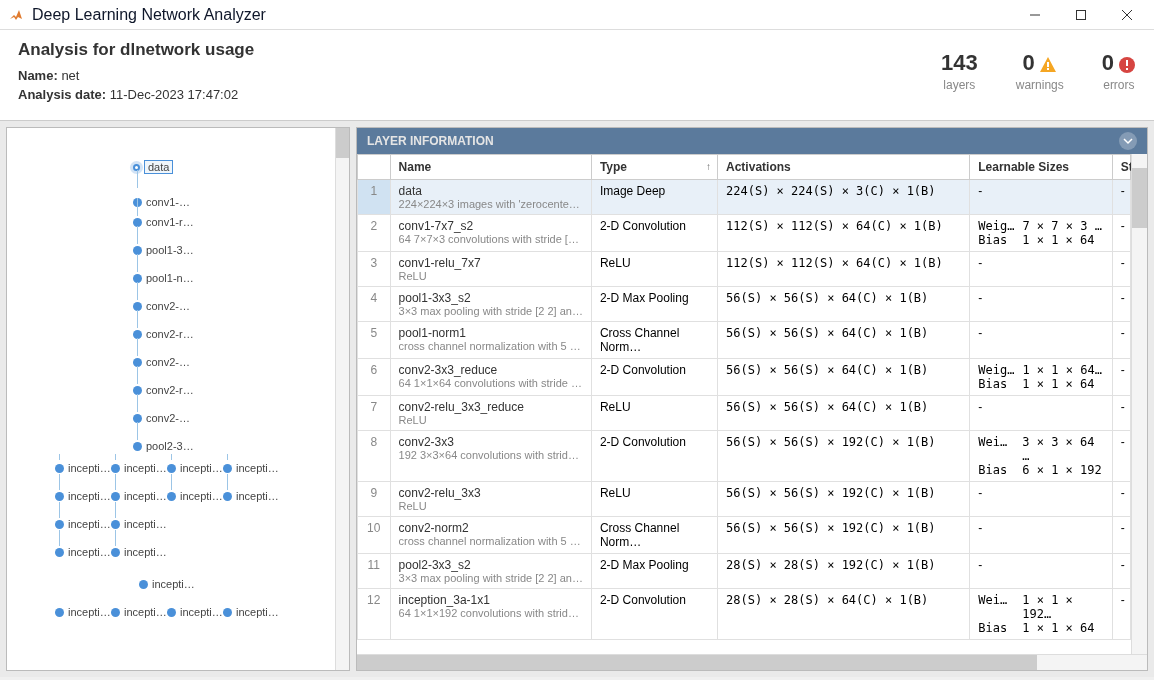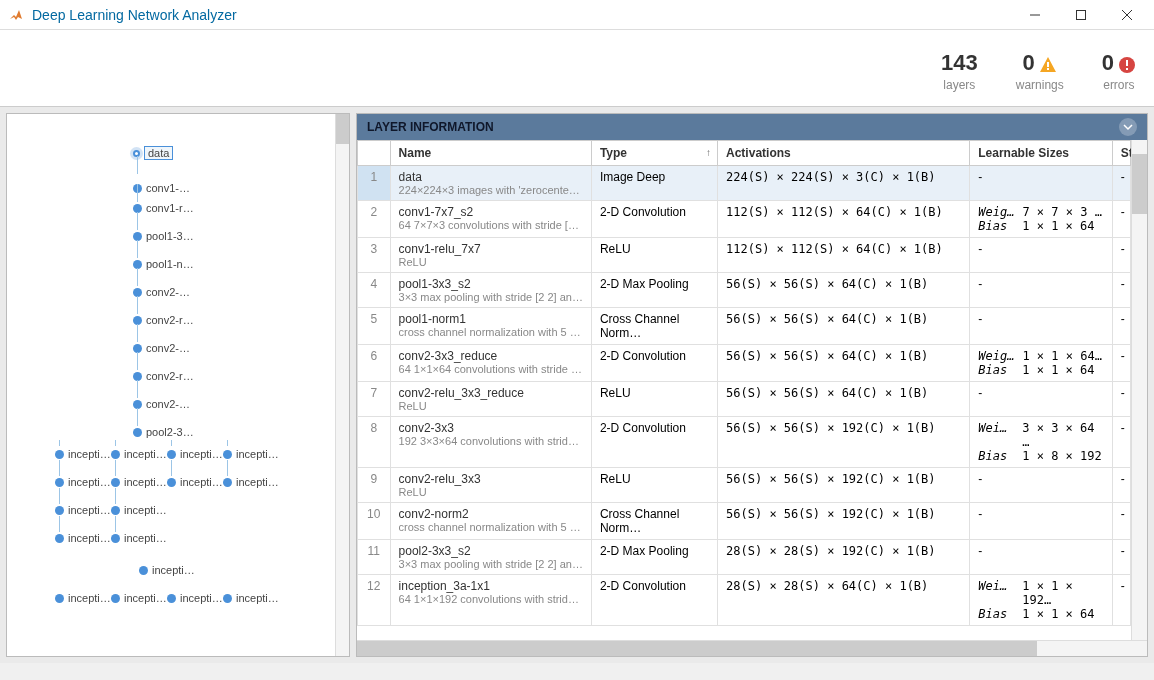--- a/index.html
+++ b/index.html
@@ -1,20 +1,20 @@
 <!DOCTYPE html>
 <html><head>
 <meta charset="utf-8">
 <style>
 * { box-sizing: border-box; margin: 0; padding: 0; }
 body { font-family: "Segoe UI", Arial, sans-serif; font-size: 12px; background: #f0f0f0; width: 1154px; height: 680px; overflow: hidden; }
 
 .titlebar { height: 30px; background: #fff; display: flex; align-items: center; padding: 0 4px 0 8px; border-bottom: 1px solid #ddd; }
 .titlebar .logo { width: 16px; height: 16px; margin-right: 8px; }
-.titlebar .title { flex: 1; font-size: 14px; color: #0369a1; }
+.titlebar .title { flex: 1; font-size: 16px; color: #0f172a; }
 .titlebar .win-btn { width: 46px; height: 30px; display: flex; align-items: center; justify-content: center; cursor: default; }
 .titlebar .win-btn svg { width: 10px; height: 10px; }
 
 .header { background: #fff; padding: 10px 18px 14px 18px; display: flex; align-items: flex-start; border-bottom: 1px solid #ccc; }
 .header-left h1 { font-size: 17px; font-weight: bold; color: #333; margin-bottom: 8px; }
 .header-left .meta { font-size: 13px; color: #333; margin-bottom: 4px; }
 .header-left .meta b { font-weight: bold; }
 .header-stats { margin-left: auto; display: flex; gap: 38px; align-items: flex-end; padding-top: 10px; }
 .stat { text-align: center; }
 .stat-val { font-size: 22px; font-weight: bold; color: #333; display: flex; align-items: center; justify-content: center; gap: 4px; }
@@ -29,42 +29,42 @@
 .graph-scroll .thumb { position: absolute; width: 100%; background: #ccc; top: 0; height: 30px; }
 .node { position: absolute; display: flex; align-items: center; font-size: 11px; color: #444; }
 .node .dot { width: 9px; height: 9px; border-radius: 50%; background: #4a90d9; margin-right: 4px; flex-shrink: 0; }
 .node .lbl { white-space: nowrap; overflow: hidden; text-overflow: ellipsis; max-width: 48px; }
 .node.selected .dot { background: #fff; border: 2px solid #4a90d9; box-shadow: 0 0 0 3px rgba(74,144,217,0.25); width: 7px; height: 7px; }
 .node.selected .lbl { border: 1px solid #4a90d9; padding: 0 3px; background: #f0f6fb; }
 .edge { position: absolute; background: #9cc5e6; }
 .vedge { width: 1px; }
 
 .right-panel { flex: 1; background: #fff; border: 1px solid #bbb; display: flex; flex-direction: column; overflow: hidden; }
-.section-hdr { background: #5b7a9c; color: #0f172a; font-weight: bold; font-size: 12px; padding: 4px 10px; display: flex; align-items: center; }
+.section-hdr { background: #5b7a9c; color: #e5e5e5; font-weight: bold; font-size: 12px; padding: 4px 10px; display: flex; align-items: center; }
 .section-hdr .chev { margin-left: auto; width: 18px; height: 18px; border-radius: 50%; background: rgba(255,255,255,0.25); display: flex; align-items: center; justify-content: center; }
 
 .table-wrap { flex: 1; overflow: hidden; display: flex; }
 .table-inner { flex: 1; overflow: hidden; }
 .tscroll-v { width: 16px; background: #f4f4f4; border-left: 1px solid #ddd; position: relative; }
 .tscroll-v .thumb { position: absolute; width: 100%; background: #ccc; top: 14px; height: 60px; }
 .tscroll-h { height: 16px; background: #f4f4f4; border-top: 1px solid #ddd; position: relative; }
 .tscroll-h .thumb { position: absolute; height: 100%; background: #ccc; left: 0; width: 680px; }
 
 table { border-collapse: collapse; width: 100%; table-layout: fixed; }
 th { background: #fff; border: 1px solid #ccc; padding: 5px 8px; text-align: left; font-weight: bold; font-size: 12px; color: #333; position: relative; }
 th .sort { position: absolute; right: 6px; top: 6px; font-size: 10px; color: #666; }
 td { border: 1px solid #e0e0e0; padding: 4px 8px; vertical-align: top; font-size: 12px; }
 td.idx { text-align: center; color: #888; background: #fff; width: 32px; }
 tr.selected td { background: #e8f0f8; }
 tr.selected td.idx { background: #d0e2f2; }
 .layer-name { color: #333; }
 .layer-desc { color: #888; font-size: 11px; white-space: nowrap; overflow: hidden; text-overflow: ellipsis; }
 .mono { font-family: "Consolas", monospace; font-size: 12px; }
 .learn-line { display: flex; gap: 8px; font-family: "Consolas", monospace; font-size: 12px; }
-.learn-k { min-width: 36px; overflow: hidden; text-overflow: ellipsis; font-style: italic; }
+.learn-k { min-width: 36px; overflow: hidden; text-overflow: ellipsis; }
 
 col.c-idx  { width: 32px; }
 col.c-name { width: 198px; }
 col.c-type { width: 124px; }
 col.c-act  { width: 248px; }
 col.c-learn{ width: 140px; }
 col.c-st   { width: 18px; }
 </style>
 </head>
 <body>
@@ -88,20 +88,25 @@
     </div>
   <div class="win-btn">
       <svg viewBox="0 0 10 10">
         <line x1="0" y1="0" x2="10" y2="10" stroke="#333"></line>
         <line x1="10" y1="0" x2="0" y2="10" stroke="#333"></line>
       </svg>
     </div>
 </div>
 
 <div class="header">
+  <div class="header-left">
+    <h1>Analysis for dlnetwork usage</h1>
+    <div class="meta"><b>Name:</b> <span>net</span></div>
+    <div class="meta"><b>Analysis date:</b> <span>11-Dec-2023 17:47:02</span></div>
+  </div>
   <div class="header-stats">
     <div class="stat">
       <div class="stat-val">143</div>
       <div class="stat-lbl">layers</div>
     </div>
     <div class="stat">
       <div class="stat-val">
           <span>0</span>
         <span class="icn"><svg viewBox="0 0 18 18">
               <path d="M9 1 L17 16 L1 16 Z" fill="#f5a623"></path>
@@ -402,21 +407,21 @@
                 </td>
     <td>2-D Convolution</td>
     <td class="mono">56(S) × 56(S) × 192(C) × 1(B)</td>
     <td>
                   <div class="learn-line">
                     <span class="learn-k">Weig…</span>
                     <span>3 × 3 × 64 …</span>
                   </div>
                   <div class="learn-line">
                     <span class="learn-k">Bias</span>
-                    <span>1 × 8 × 192</span>
+                    <span>6 × 1 × 192</span>
                   </div>
                 </td>
     <td>-</td>
               </tr>
               <tr>
                 <td class="idx">9</td>
     <td>
                   <div class="layer-name">conv2-relu_3x3</div>
                   <div class="layer-desc">ReLU</div>
                 </td>

